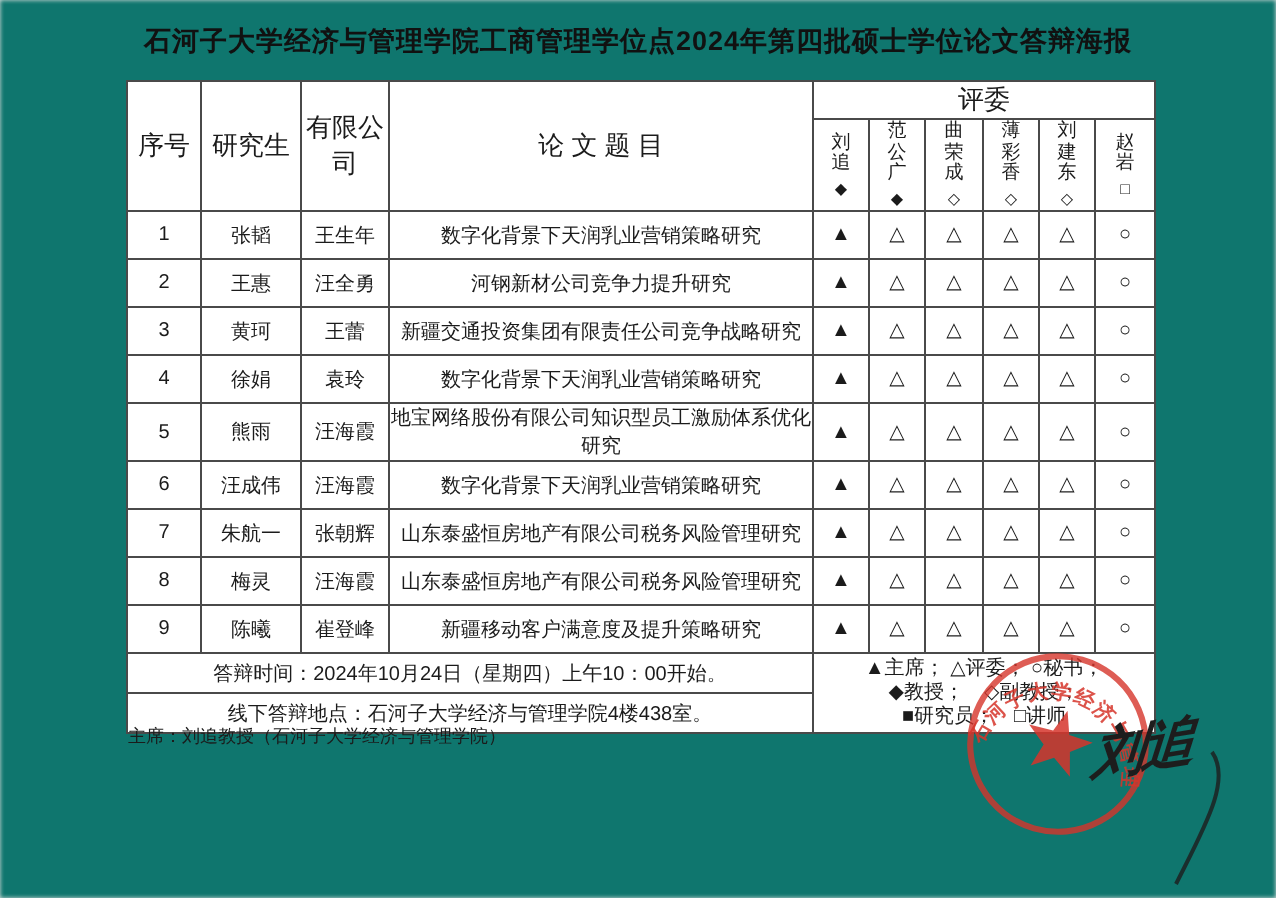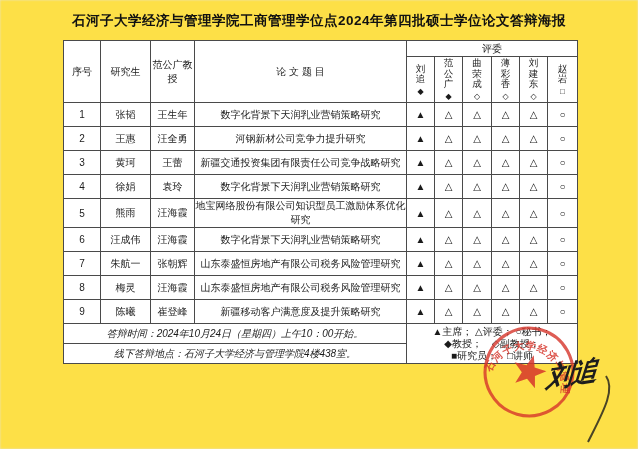--- a/index.html
+++ b/index.html
@@ -1,43 +1,43 @@
 <!DOCTYPE html>
 <html><head>
 <meta charset="utf-8">
 <style>
   html,body{margin:0;padding:0;background:#ffffff;}
   .page{
-    position:relative;width:638px;height:449px;background:#fde047;
+    position:relative;width:638px;height:449px;background:#0f766e;
     font-family:"Liberation Sans","DejaVu Sans",sans-serif;color:#1b1b1b;
     overflow:hidden;box-shadow:inset 0 0 2px #e5e5e3;
   }
   .title{
     position:absolute;top:12px;left:0;right:0;text-align:center;
     font-size:13.5px;font-weight:bold;letter-spacing:.5px;color:#111;
   }
   table.defense{
     position:absolute;left:63px;top:40px;border-collapse:collapse;table-layout:fixed;
     background:#fff;
   }
   table.defense th,table.defense td{
     border:1px solid #4a4a4a;padding:0;text-align:center;vertical-align:middle;
     font-weight:normal;font-size:10px;color:#1b1b1b;overflow:hidden;
   }
   tr.hrow1{height:16px;}
-  tr.hrow1 th{font-size:10px;}
+  tr.hrow1 th{font-size:13px;}
   tr.hrow2{height:46px;}
   th.head4{font-size:9.5px;}
   .vname{width:11px;margin:0 auto;word-break:break-all;line-height:10.5px;font-size:9.5px;}
   .vsym{font-size:8px;line-height:9px;margin-top:2px;}
   tbody tr{height:24px;}
   td.thesis{font-size:10px;}
   td.mark{font-size:9.5px;color:#222;}
   tfoot tr{height:20px;}
-  td.fleft{text-align:left;padding-left:5px;font-size:9px;font-style:italic;}
+  td.fleft{text-align:left;padding-left:5px;font-size:9px;}
   td.legend{
     text-align:left;vertical-align:middle;padding:1px 0 1px 5px;
     font-size:8.5px;line-height:12px;
   }
   .notes{
     position:absolute;left:64px;top:362px;width:518px;
     font-size:9px;line-height:13.5px;color:#1b1b1b;
   }
   .notes p{margin:0;}
   .stamp{
@@ -70,21 +70,21 @@
         <col style="width:28px">
         <col style="width:29px">
       <col style="width:28px">
         <col style="width:28px">
         <col style="width:30px">
     </colgroup>
     <thead>
       <tr class="hrow1">
         <th rowspan="2" class="head4">序号</th>
         <th rowspan="2" class="head4">研究生</th>
-        <th rowspan="2" class="head4">范公广教授</th>
+        <th rowspan="2" class="head4">有限公司</th>
         <th rowspan="2" class="head4">论 文 题 目</th>
         <th colspan="6">评委</th>
       </tr>
       <tr class="hrow2" id="judge-row">
           <th>
             <div class="vname">刘追</div>
             <div class="vsym">◆</div>
           </th>
           <th>
             <div class="vname">范公广</div>
@@ -227,20 +227,21 @@
             <div>■研究员；　□讲师</div>
           </td>
       </tr>
       <tr>
         <td colspan="4" class="fleft">线下答辩地点：石河子大学经济与管理学院4楼438室。</td>
       </tr>
     </tfoot>
   </table>
 
   <div class="notes">
+    <p>主席：刘追教授（石河子大学经济与管理学院）</p>
   </div>
 
   <svg class="stamp" viewBox="0 0 96 96" width="98" height="98">
     <defs>
       <path id="sealArc" d="M 12 62 A 36 36 0 1 1 84 62" fill="none"></path>
     </defs>
     <circle cx="48" cy="48" r="43" fill="none" stroke="#d6352b" stroke-width="3" opacity="0.8"></circle>
     <polygon points="48,31 52.1,42.3 64.2,42.7 54.7,50.2 58,61.8 48,55 38,61.8 41.3,50.2 31.8,42.7 43.9,42.3" fill="#d6352b" opacity="0.85"></polygon>
     <text font-size="10" fill="#d6352b" letter-spacing="0.8" opacity="0.85" font-weight="bold">
       <textPath href="#sealArc" startOffset="3%">石河子大学经济与管理学院</textPath>

